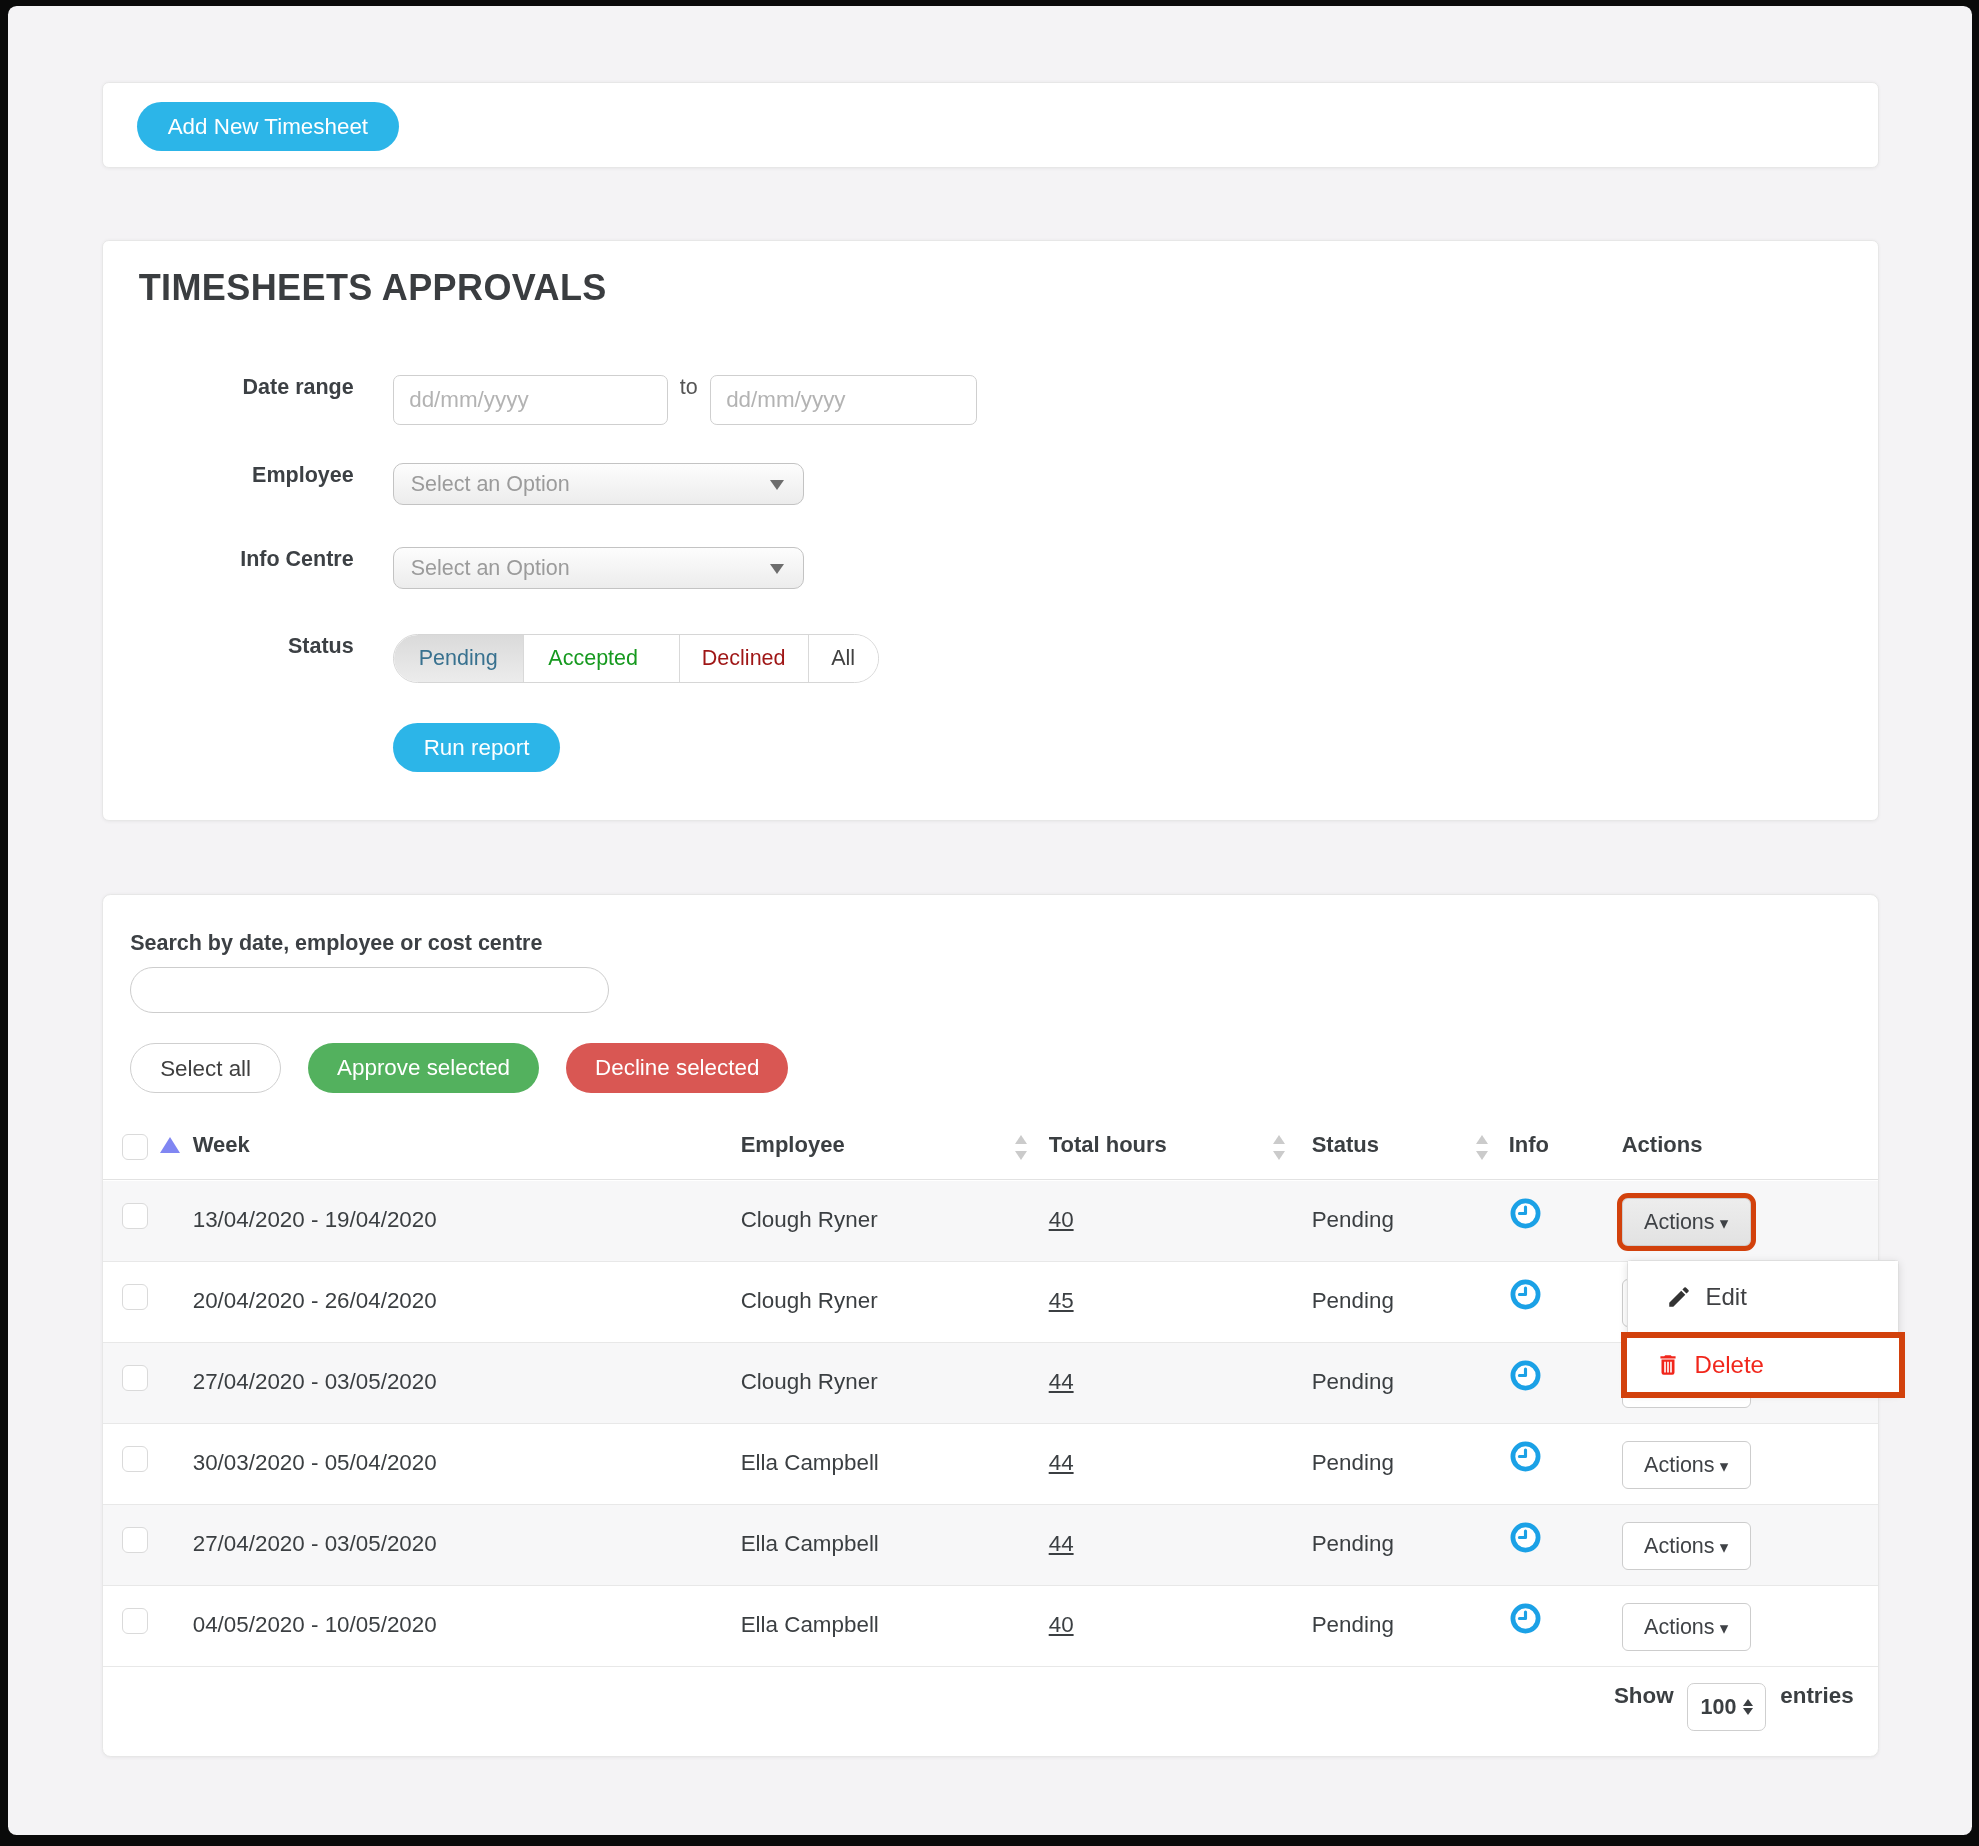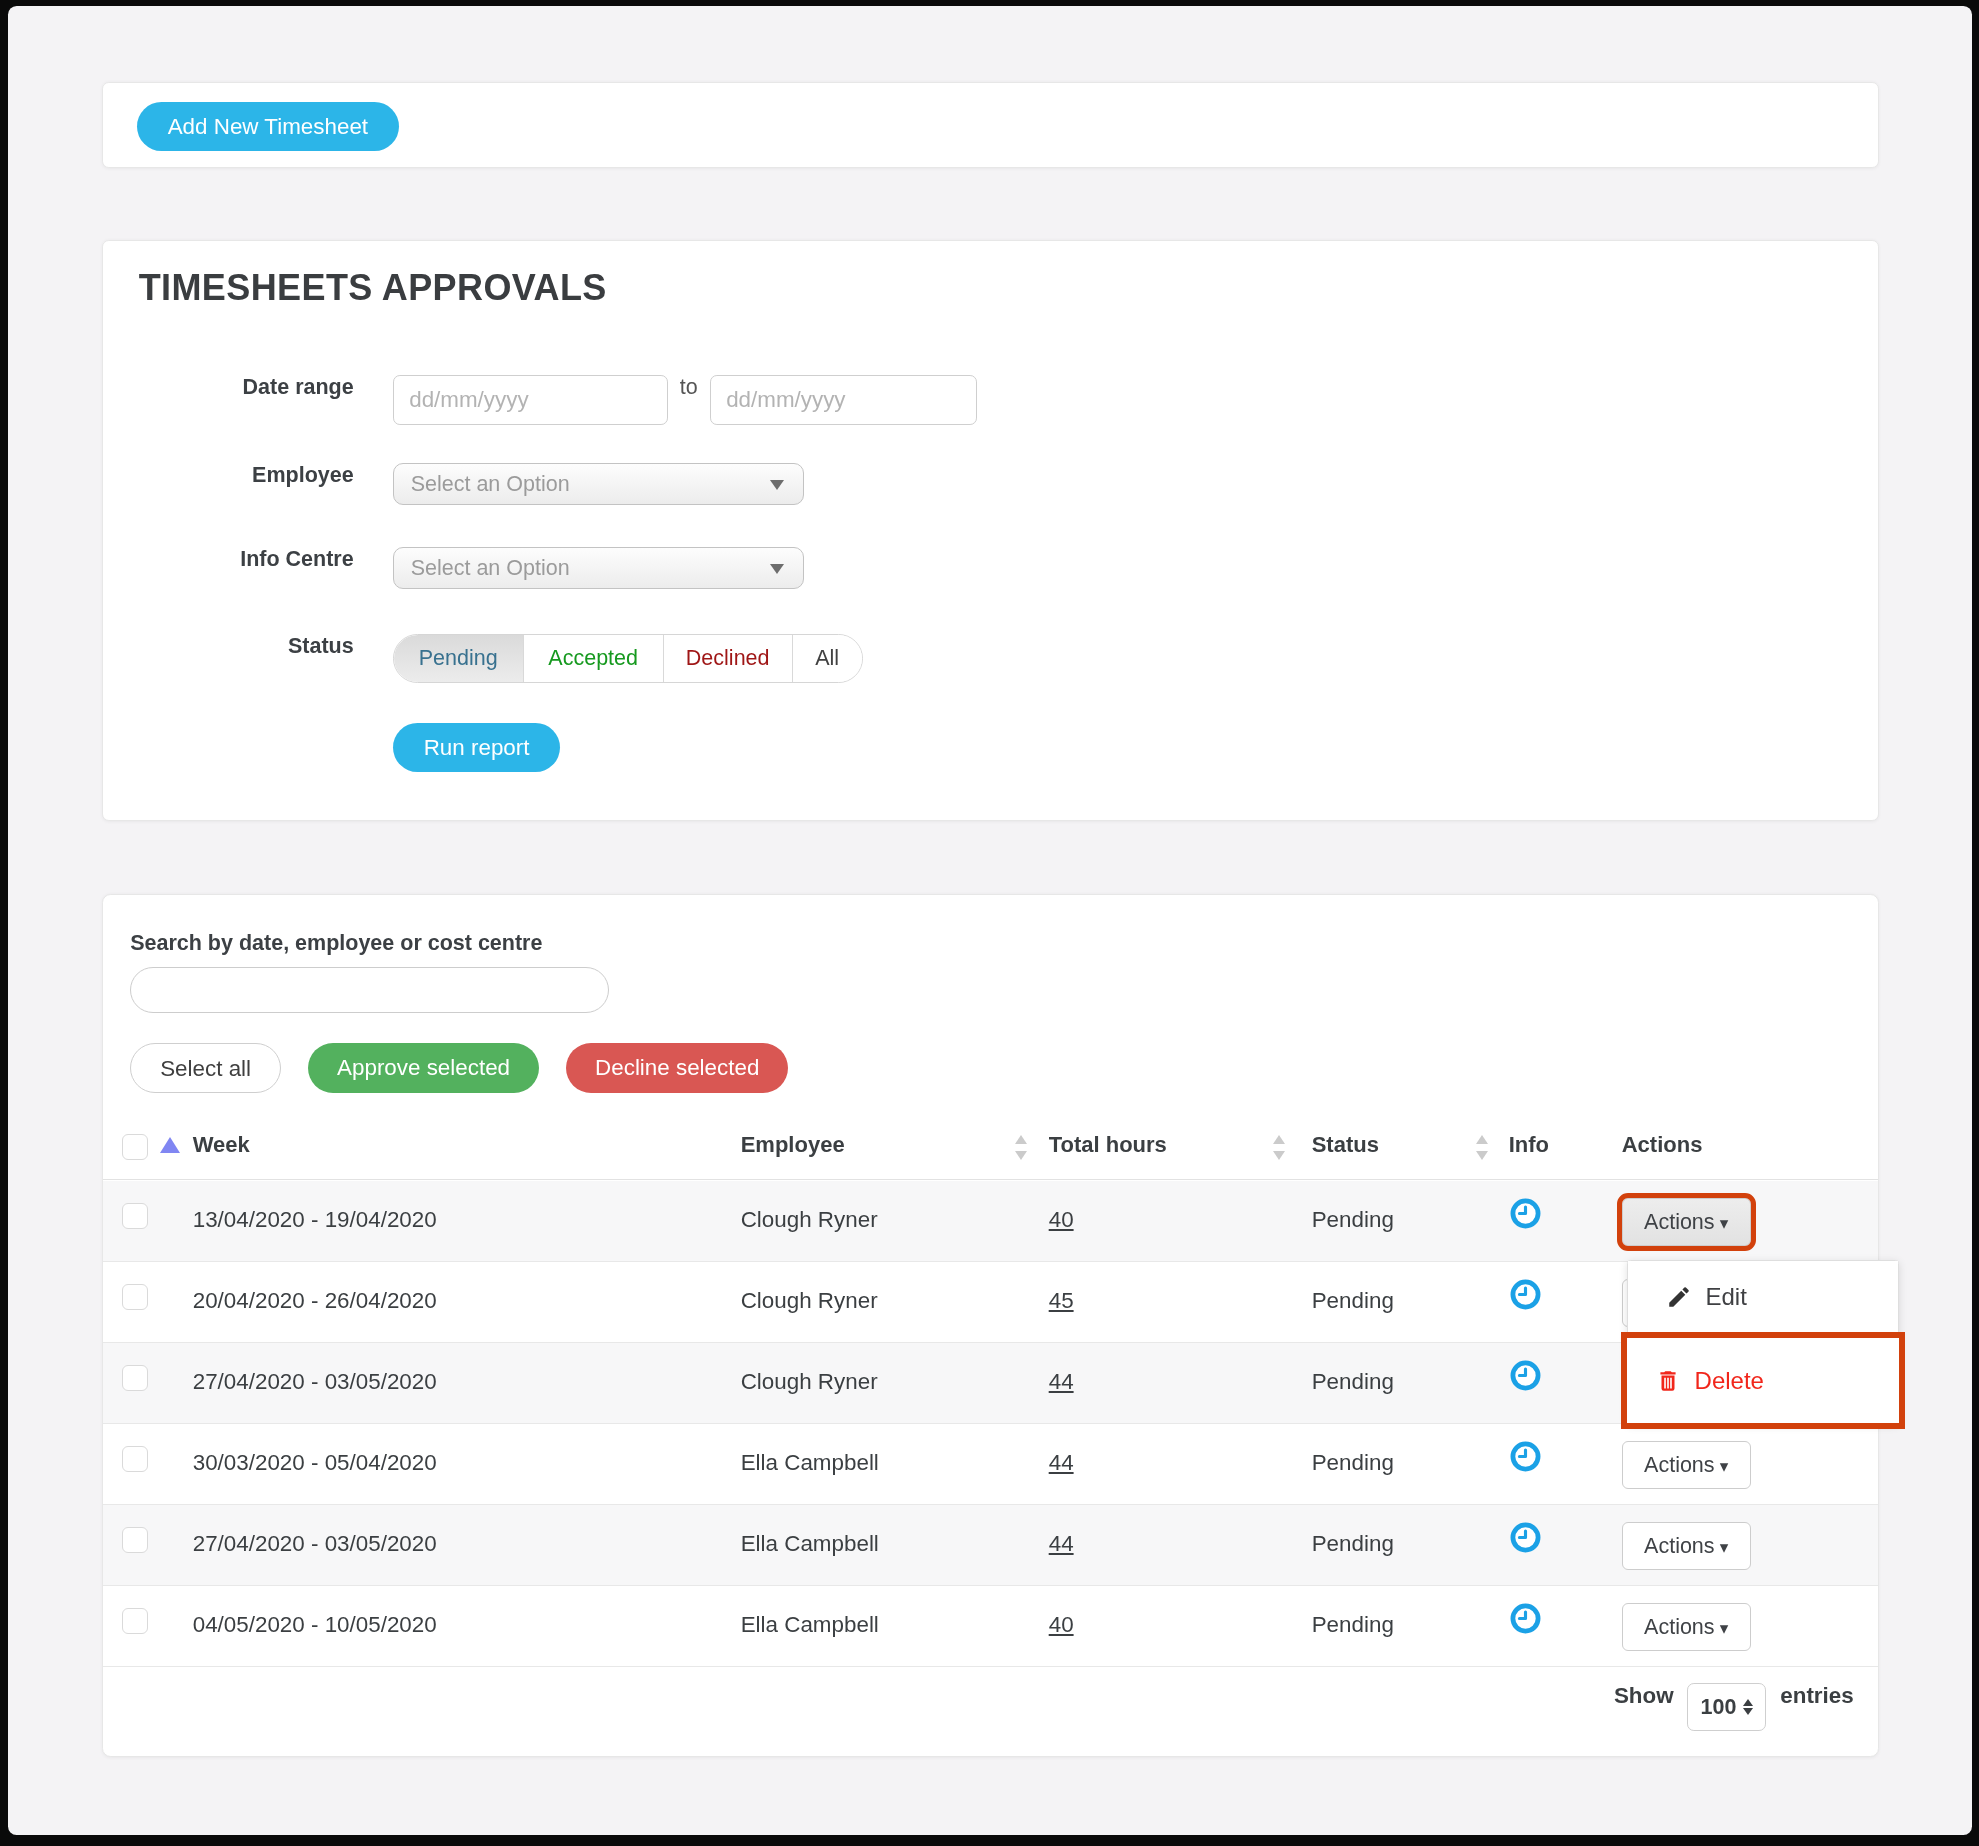--- a/index.html
+++ b/index.html
@@ -31,21 +31,21 @@
     background:linear-gradient(#fdfdfd,#ececec);display:flex;align-items:center;padding:0 17px;cursor:pointer;}
   .fake-select .sel-text{font-size:21.5px;color:#9b9b9b;}
   .sel-caret{position:absolute;right:19px;top:50%;margin-top:-4.3px;width:0;height:0;
     border-left:7.7px solid transparent;border-right:7.7px solid transparent;border-top:10.3px solid #6d6d6d;}
   .frow-status{top:393px;}
   .seg-control{display:inline-flex;height:49px;border:0.9px solid #d6d6d6;border-radius:26px;background:#fff;overflow:hidden;}
   .seg{display:inline-flex;align-items:center;justify-content:center;font-size:21.5px;cursor:pointer;background:#fff;}
   .seg + .seg{border-left:0.9px solid #d9d9d9;}
   .seg-pending{width:129px;color:#38718f;}
   .seg-accepted{width:140px;color:#16991f;}
-  .seg-declined{width:129px;color:#9f1616;}
+  .seg-declined{width:129px;color:#9f1616;margin-left:16px;}
   .seg-all{width:70px;color:#414141;}
   .seg.selected{background:linear-gradient(#dadada,#ececec);border-radius:26px 0 0 26px;}
   .frow-run{top:482px;}
   .frow-run .btn-blue{margin-left:290px;}
 
   
   .card-results{top:888px;height:863px;border-radius:8.6px;}
   .search-label{position:absolute;left:27.5px;top:36px;font-size:21.5px;font-weight:bold;color:#3c4044;}
   .search-input{position:absolute;left:27.5px;top:72px;width:479px;height:46px;border:0.9px solid #cdcdcd;border-radius:23px;
     background:#fff;font-size:21.5px;color:#3c4044;padding:0 20.6px;font-family:inherit;}
@@ -82,21 +82,21 @@
   .actions-btn .caret{font-size:17px;margin-left:5.2px;color:#3f4246;}
   .actions-btn.active{background:linear-gradient(#ededed,#e2e2e2);}
   .actions-btn.highlighted{outline:5.2px solid #d2410c;}
 
   
   .dropdown-menu{position:absolute;left:1524px;top:365px;width:272px;background:#fff;border:0.9px solid #dedede;
     border-radius:3.4px;box-shadow:0 2.6px 8.6px rgba(0,0,0,.12);z-index:20;}
   .menu-item{display:flex;align-items:center;height:71px;padding-left:38px;font-size:24px;color:#3f4043;cursor:pointer;background:#fff;}
   .menu-item svg{margin-right:13.8px;}
   .delete-annotation{position:relative;margin:0 -6.9px -6.9px -6.9px;border:6.9px solid #d2410c;}
-  .menu-item.delete{color:#f1261b;height:85px;padding-left:28px;}
+  .menu-item.delete{color:#f1261b;height:54px;padding-left:28px;}
 
   
   .tfoot{position:absolute;right:24px;top:788px;display:flex;align-items:flex-start;}
   .tfoot .lbl{font-size:22.4px;font-weight:bold;color:#3b3f42;}
   .page-size{display:flex;align-items:center;justify-content:center;width:79px;height:48px;margin:0 13.8px;
     border:0.9px solid #cfcfcf;border-radius:6.9px;background:#fff;cursor:pointer;}
   .page-size .num{font-size:21.5px;color:#3b3f42;font-weight:bold;}
   .spin{display:inline-flex;flex-direction:column;margin-left:6.9px;}
   .spin i{width:0;height:0;border-left:5.2px solid transparent;border-right:5.2px solid transparent;}
   .spin .u{border-bottom:7.7px solid #3b3f42;margin-bottom:2.6px;}

